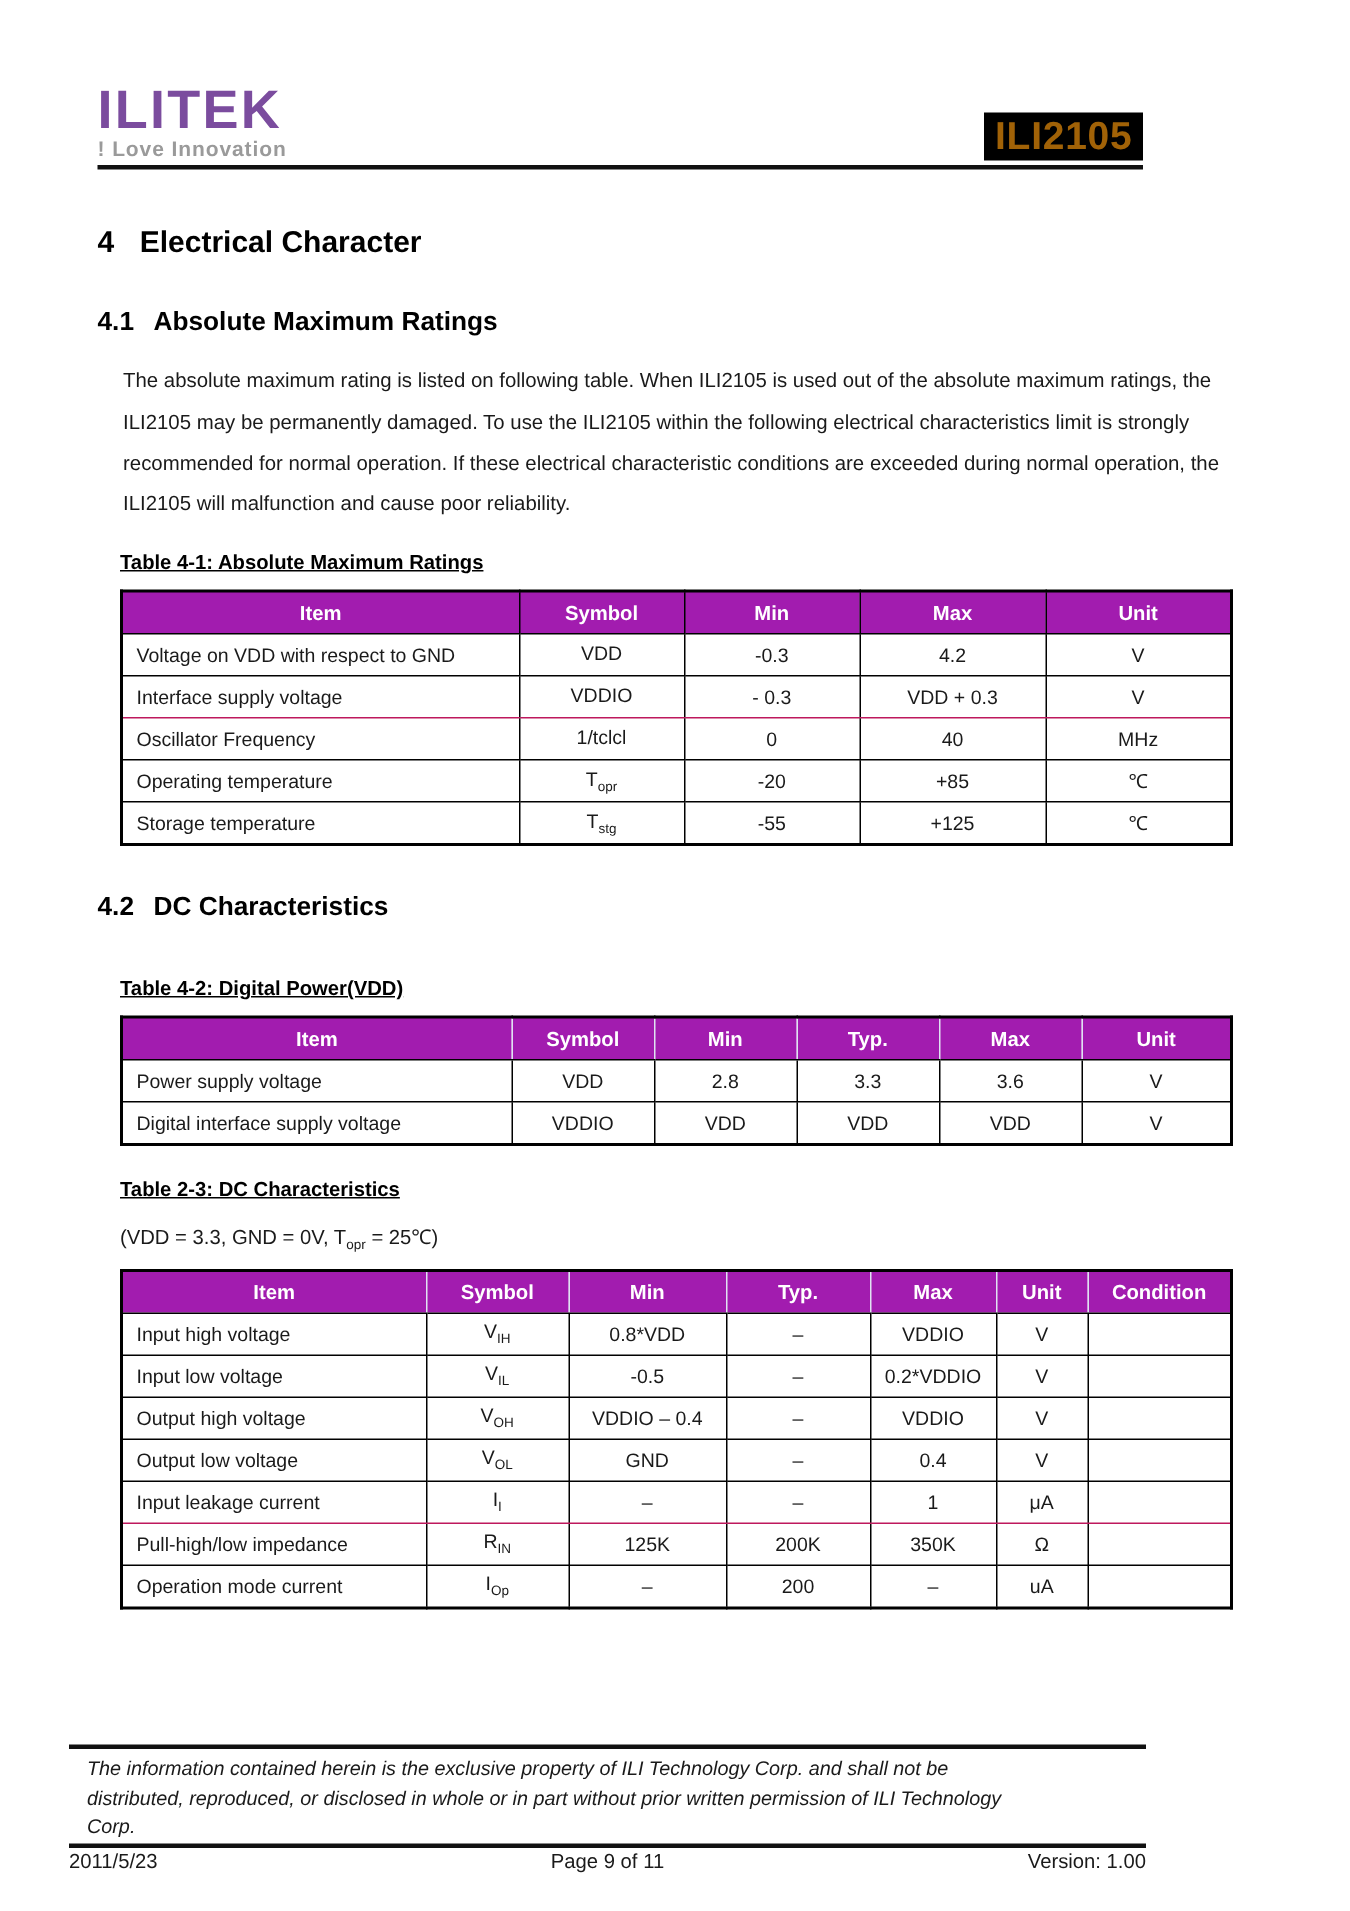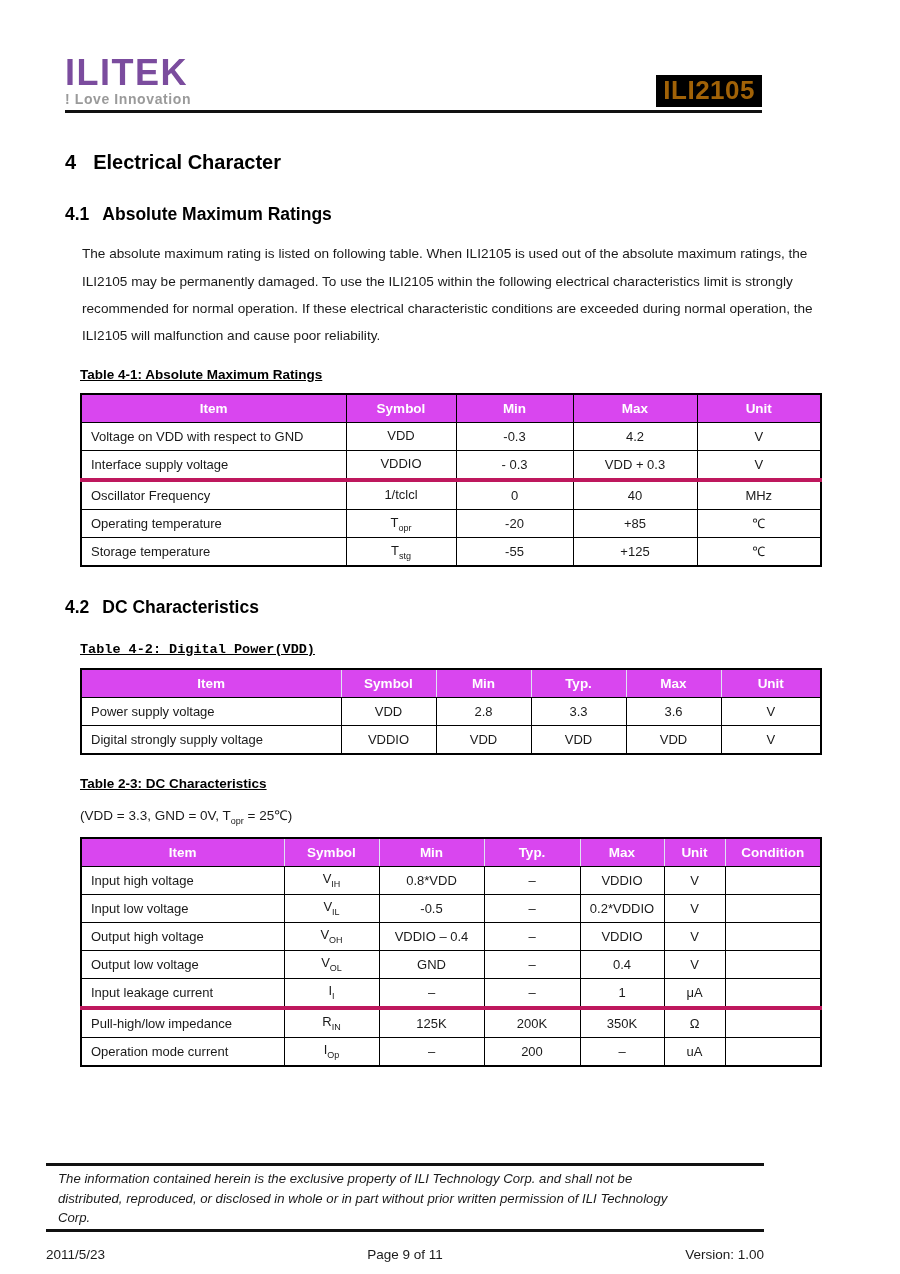--- a/index.html
+++ b/index.html
@@ -34,40 +34,40 @@
     text-decoration:underline; color:#000;
   }
   .cond-line { margin:15px 0 0 15px; font-size:13.5px; color:#1a1a1a; }
   sub { font-size:9px; }
   
   table.spec {
     border-collapse:collapse; table-layout:fixed; width:740px;
     margin:11px 0 0 15px; border:2px solid #000;
   }
   table.spec th {
-    background:#d946ef; color:#fff; font-size:13.5px; font-weight:700;
+    background:#a21caf; color:#fff; font-size:13.5px; font-weight:700;
     height:27px; padding:0 2px; border:1px solid #000;
   }
   table.spec.lightsep th {
     border-left:1px solid #dfe2f2; border-right:1px solid #dfe2f2;
     border-top:1px solid #000; border-bottom:1px solid #000;
   }
   table.spec td {
     border:1px solid #000; font-size:13px; color:#1a1a1a;
     height:27px; text-align:center; padding:0 4px; overflow:hidden; white-space:nowrap;
   }
   table.spec td.item { text-align:left; padding-left:9px; }
-  table.spec tr.thick-bottom td { border-bottom:4px solid #be185d; }
+  table.spec tr.thick-bottom td { border-bottom:1px solid #be185d; }
   
   .footer { position:absolute; left:46px; right:60px; top:1163px; }
   .legal {
     border-top:3px solid #111; border-bottom:3px solid #111;
     padding:3px 0 1px 12px; font-style:italic; font-size:13.2px; line-height:19.5px; color:#1a1a1a;
   }
-  .meta { display:flex; padding-top:15px; font-size:13.5px; color:#1a1a1a;justify-content:space-between; }
+  .meta { display:flex; padding-top:1px; font-size:13.5px; color:#1a1a1a;justify-content:space-between; }
   .meta .left  { flex:1; text-align:left; }
   .meta .mid   { flex:1; text-align:center; }
   .meta .right { flex:1; text-align:right; }
 </style>
 </head>
 <body>
 
 <div class="page">
 
   <div class="doc-header">
@@ -141,21 +141,21 @@
         <td>+125</td>
         <td>℃</td>
       </tr>
     </tbody>
       </table>
 
     <div class="h2 tight">
       <span class="sec-num">4.2</span><span>DC Characteristics</span>
     </div>
 
-    <div class="tbl-caption" style="margin-top:24px;font-family:Liberation Mono, monospace;">Table 4-2: Digital Power(VDD)</div>
+    <div class="tbl-caption" style="margin-top:36px;">Table 4-2: Digital Power(VDD)</div>
     <table class="spec lightsep">
       <colgroup>
           <col style="width:260px">
           <col style="width:95px">
           <col style="width:95px">
           <col style="width:95px">
           <col style="width:95px">
           <col style="width:100px">
         </colgroup>
       <tbody>
@@ -169,21 +169,21 @@
       </tr>
       <tr>
         <td class="item">Power supply voltage</td>
         <td>VDD</td>
         <td>2.8</td>
         <td>3.3</td>
         <td>3.6</td>
         <td>V</td>
       </tr>
       <tr>
-        <td class="item">Digital strongly supply voltage</td>
+        <td class="item">Digital interface supply voltage</td>
         <td>VDDIO</td>
         <td>VDD</td>
         <td>VDD</td>
         <td>VDD</td>
         <td>V</td>
       </tr>
     </tbody>
       </table>
 
     <div class="tbl-caption" style="margin-top:21px;">Table 2-3: DC Characteristics</div>

